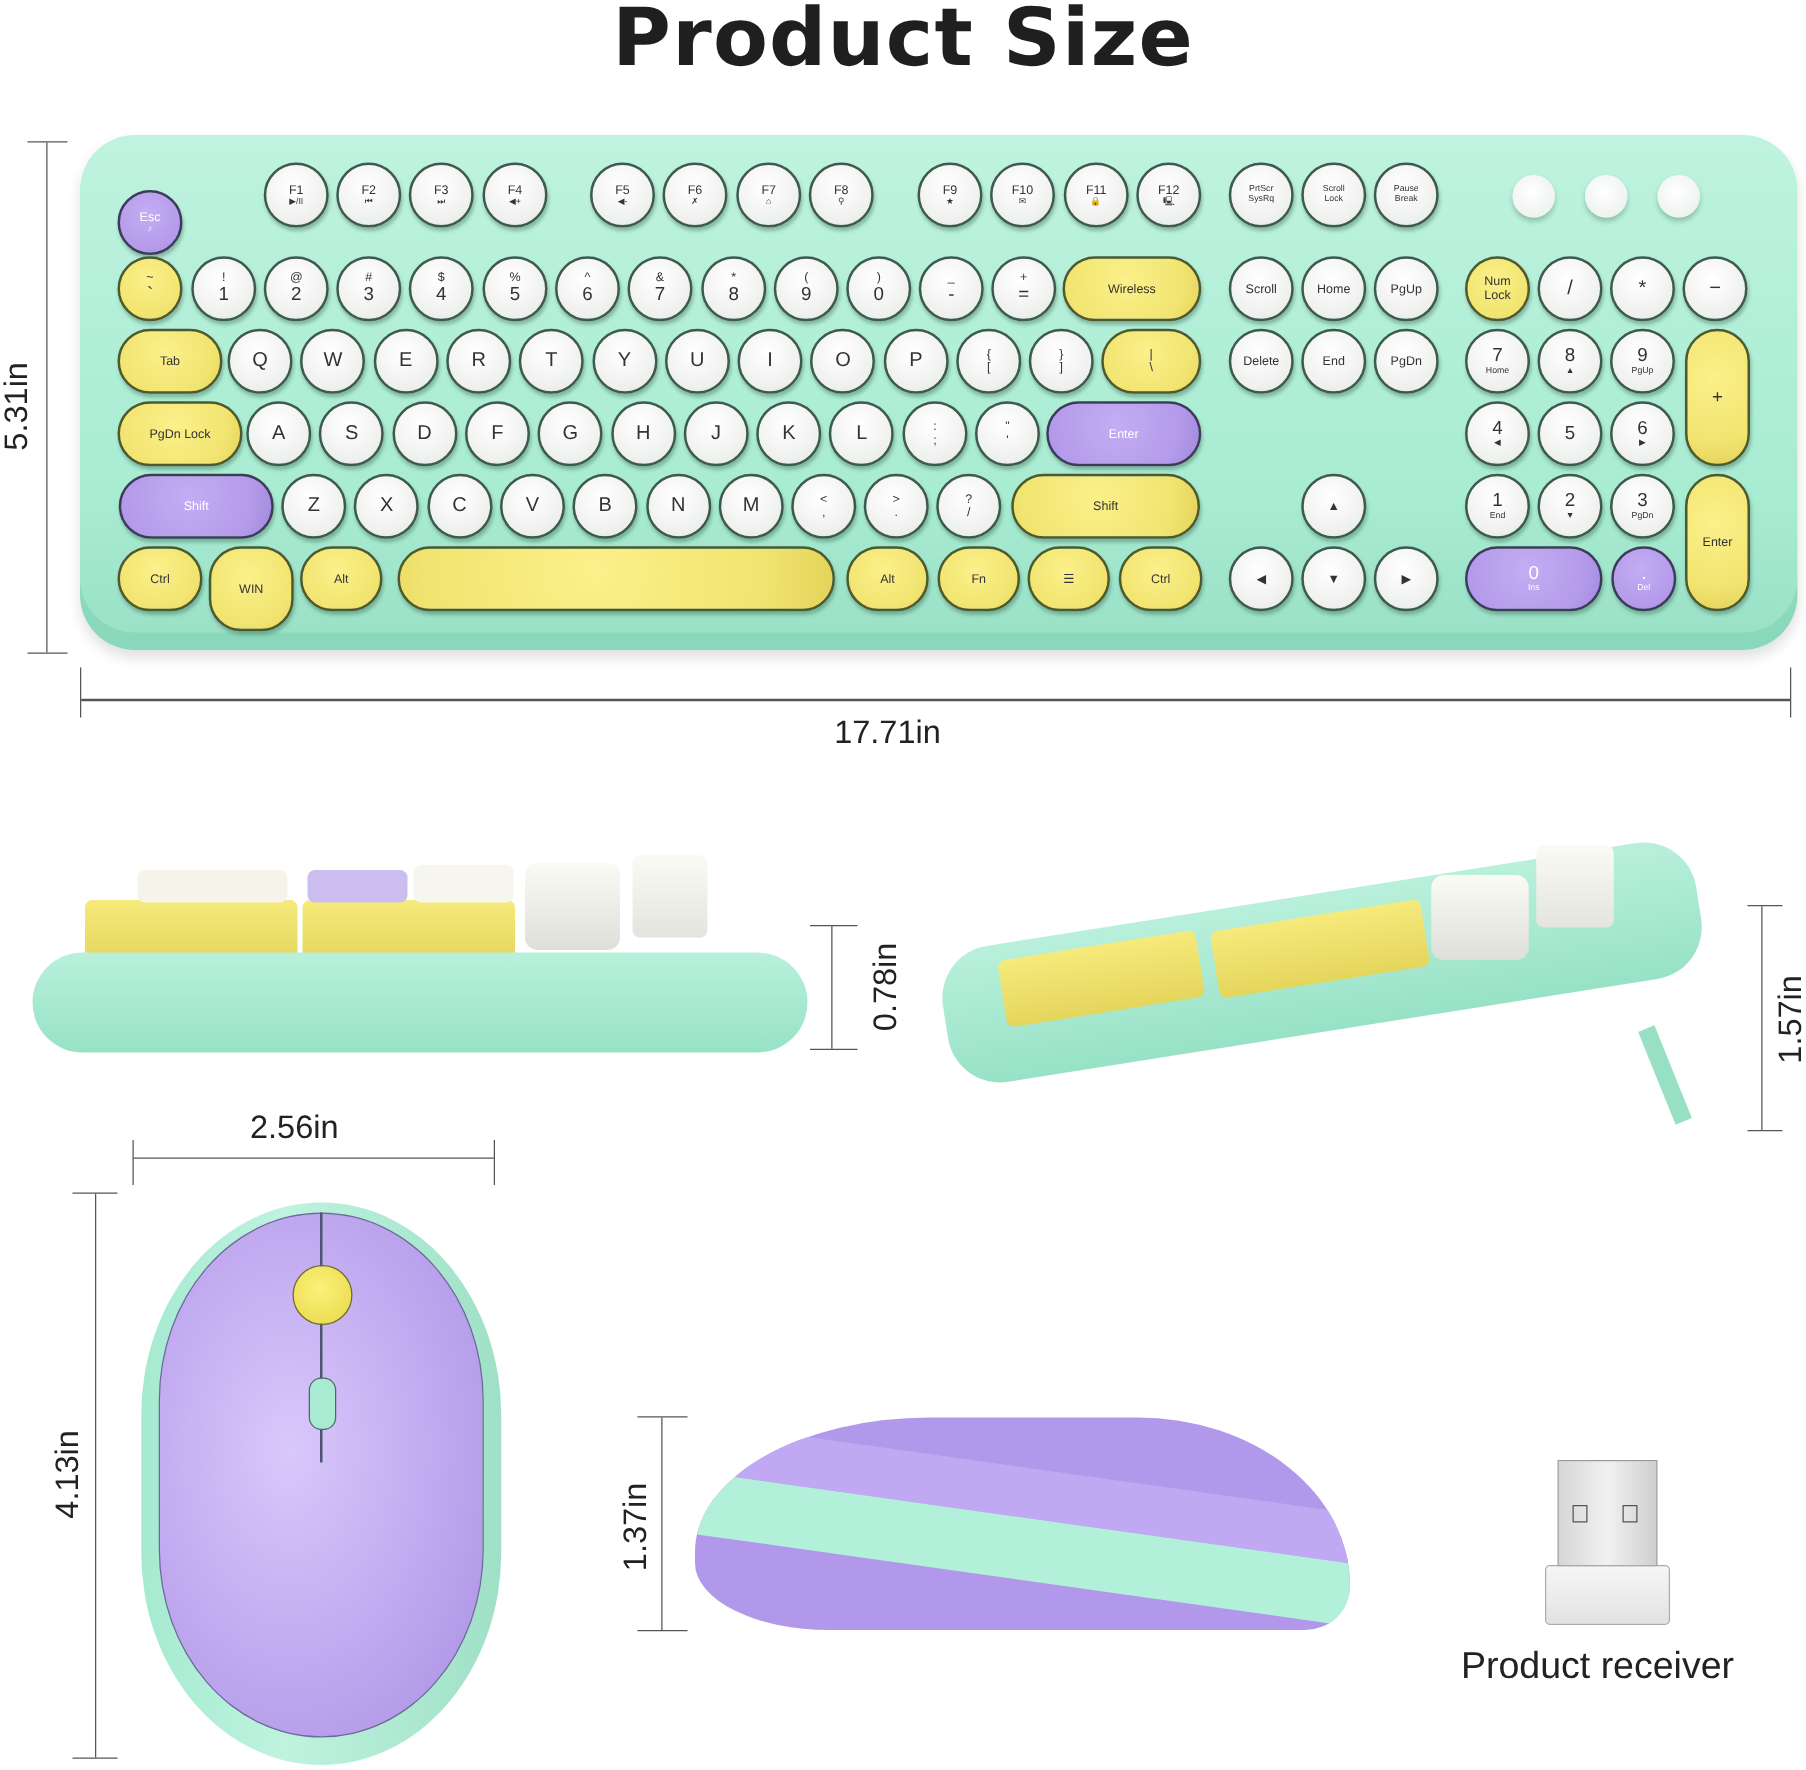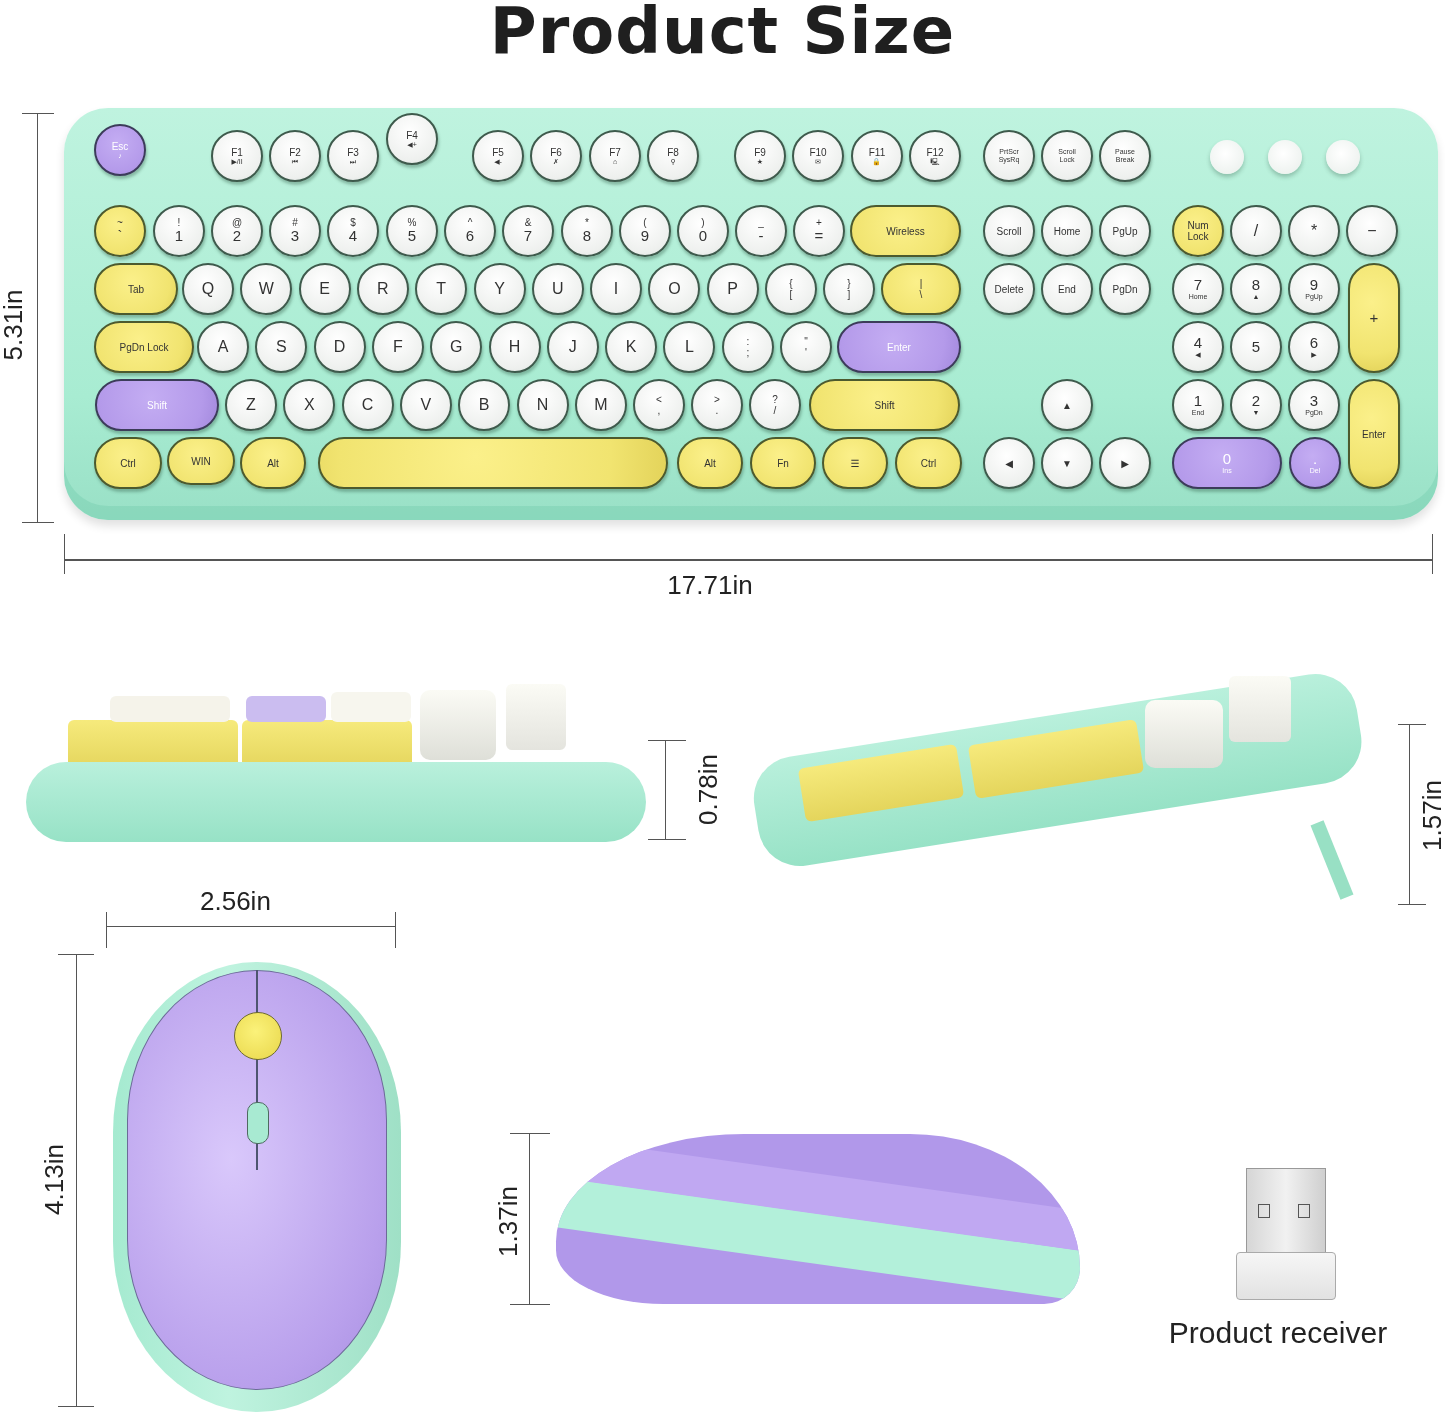--- a/index.html
+++ b/index.html
@@ -23,37 +23,37 @@
   .rot{transform:rotate(-90deg);transform-origin:center;white-space:nowrap;}
   .side{border-radius:40px;background:linear-gradient(#b9f0dc,#97e2c6);}
   .cap{position:absolute;border-radius:6px;}
 </style>
 </head>
 <body>
 
 <div class="abs title">Product Size</div>
 
 <div class="abs kb" id="kb">
-    <div class="key p" style="left: 30px; top: 16px; width: 52px; height: 52px; border-radius: 26px;">
+    <div class="key p" style="left: 30px; top: 44px; width: 52px; height: 52px; border-radius: 26px;">
       <span class="t">Esc</span>
       <span class="s">♪</span>
     </div>
     <div class="key " style="left: 147px; top: 22px; width: 52px; height: 52px; border-radius: 26px;">
       <span class="t">F1</span>
       <span class="s">▶/II</span>
     </div>
     <div class="key " style="left: 205px; top: 22px; width: 52px; height: 52px; border-radius: 26px;">
       <span class="t">F2</span>
       <span class="s">⏮</span>
     </div>
     <div class="key " style="left: 263px; top: 22px; width: 52px; height: 52px; border-radius: 26px;">
       <span class="t">F3</span>
       <span class="s">⏭</span>
     </div>
-    <div class="key " style="left: 322px; top: 5px; width: 52px; height: 52px; border-radius: 26px;">
+    <div class="key " style="left: 322px; top: 22px; width: 52px; height: 52px; border-radius: 26px;">
       <span class="t">F4</span>
       <span class="s">◀+</span>
     </div>
     <div class="key " style="left: 408px; top: 22px; width: 52px; height: 52px; border-radius: 26px;">
       <span class="t">F5</span>
       <span class="s">◀-</span>
     </div>
     <div class="key " style="left: 466px; top: 22px; width: 52px; height: 52px; border-radius: 26px;">
       <span class="t">F6</span>
       <span class="s">✗</span>
@@ -273,21 +273,21 @@
     <div class="key " style="left: 685px; top: 271px; width: 52px; height: 52px; border-radius: 26px;">
       <span class="t">?</span>
       <span class="t">/</span>
     </div>
     <div class="key y" style="left: 745px; top: 271px; width: 151px; height: 52px; border-radius: 26px;">
       <span class="t">Shift</span>
     </div>
     <div class="key y" style="left: 30px; top: 329px; width: 68px; height: 52px; border-radius: 26px;">
       <span class="t">Ctrl</span>
     </div>
-    <div class="key y" style="left: 103px; top: 329px; width: 68px; height: 48px; border-radius: 26px;">
+    <div class="key y" style="left: 103px; top: 329px; width: 68px; height: 68px; border-radius: 26px;">
       <span class="t">WIN</span>
     </div>
     <div class="key y" style="left: 176px; top: 329px; width: 66px; height: 52px; border-radius: 26px;">
       <span class="t">Alt</span>
     </div>
     <div class="key y" style="left: 254px; top: 329px; width: 350px; height: 52px; border-radius: 26px;"></div>
     <div class="key y" style="left: 613px; top: 329px; width: 66px; height: 52px; border-radius: 26px;">
       <span class="t">Alt</span>
     </div>
     <div class="key y" style="left: 686px; top: 329px; width: 66px; height: 52px; border-radius: 26px;">

